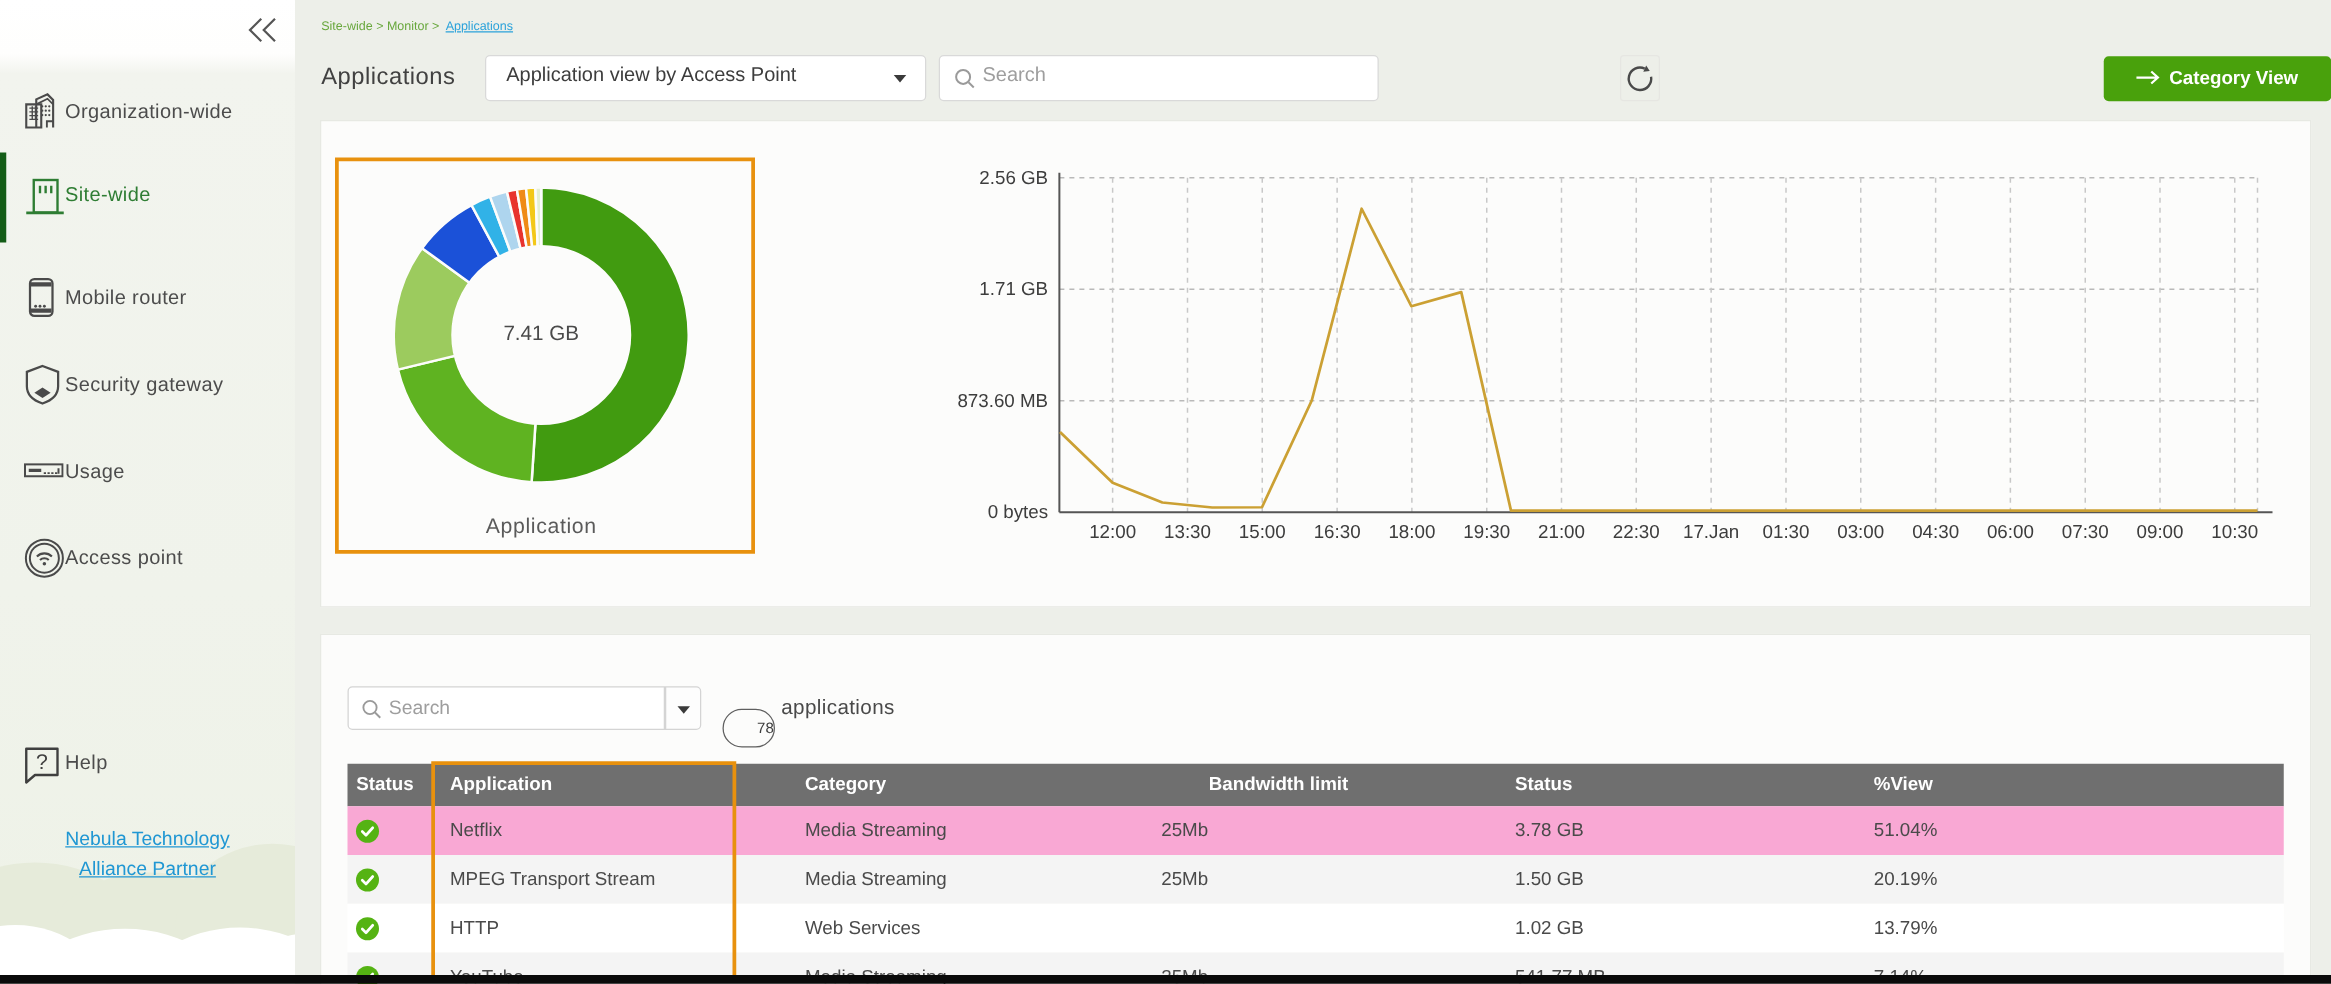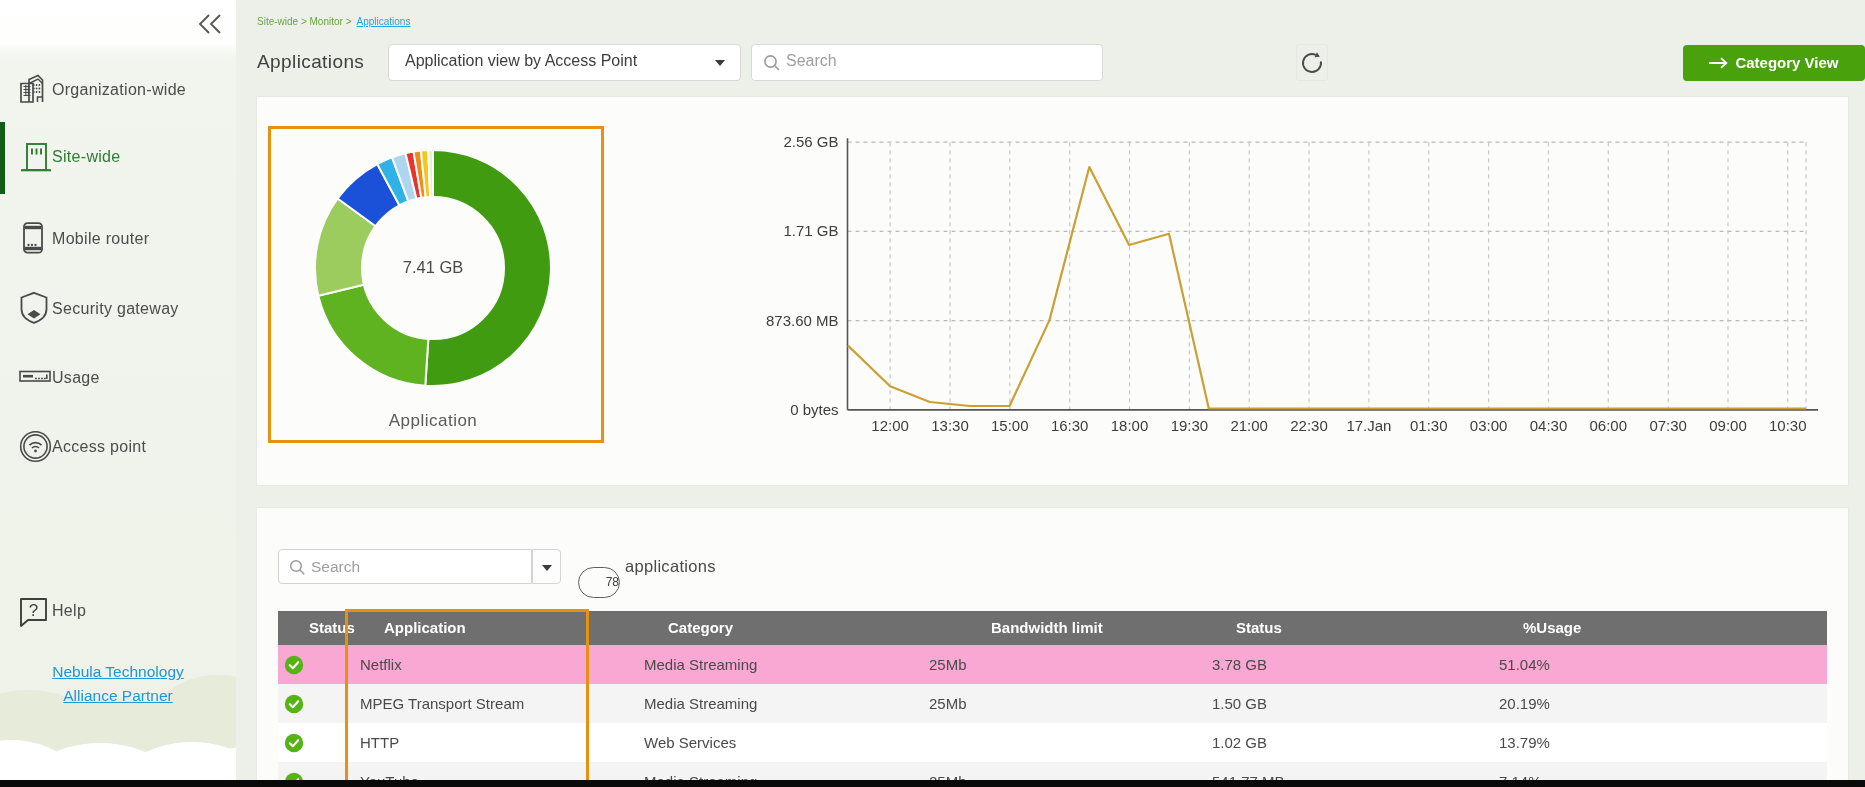--- a/index.html
+++ b/index.html
@@ -7,21 +7,21 @@
 #sidebar{position:absolute;left:0;top:0;width:236px;height:787px;background:linear-gradient(180deg,#ffffff 0%,#fefefd 5.5%,#f2f4ee 7.5%,#f0f3eb 60%,#eef2e7 100%);overflow:hidden;padding-left:24px;}
 .mi{position:absolute;left:52px;font-size:16px;color:#4c4c4c;letter-spacing:0.3px;}
 .micon{position:absolute;left:19px;}
 #activebar{position:absolute;left:0;top:122px;width:5px;height:72px;background:#135c17;}
 .navlink{color:#2097d3;text-decoration:underline;font-size:15.5px;}
 #content{position:absolute;left:236px;top:0;width:1629px;height:787px;}
 .card{position:absolute;background:#fcfcfb;border:1px solid #e7e9e3;}
 .ctrl{position:absolute;top:44px;height:37px;background:#fff;border:1px solid #d9d9d9;border-radius:4px;font-size:16px;color:#3d3d3d;}
 .caret{position:absolute;width:0;height:0;border-left:5.5px solid transparent;border-right:5.5px solid transparent;border-top:6.5px solid #3a3a3a;}
 .obox{position:absolute;border:3px solid #e8910e;}
-.hdrtxt{position:absolute;color:#fff;font-weight:bold;font-size:15px;margin-left:24px;}
+.hdrtxt{position:absolute;color:#fff;font-weight:bold;font-size:15px;}
 .celltxt{position:absolute;color:#4a4a4a;font-size:15px;}
 </style></head>
 <body>
 <div id="sidebar">
  <svg class="abs" style="left:197px;top:12px" width="26" height="24" viewBox="0 0 26 24">
   <path d="M12 3 L3 12 L12 21 M23 3 L14 12 L23 21" fill="none" stroke="#555" stroke-width="1.8"></path>
  </svg>
 
  <svg class="micon" style="top:74px" width="29" height="30" viewBox="0 0 29 30">
   <path d="M2 9.5 H14 V28 H2 Z" fill="none" stroke="#4a4a4a" stroke-width="1.7"></path>
@@ -207,21 +207,21 @@
         <div class="caret" style="left:9px;top:15px;border-left-width:5px;border-right-width:5px;border-top-width:6px;"></div>
       </div>
   <div class="abs" style="left:321px;top:59px;width:42px;height:31px;border:1.6px solid #5f5f5f;border-radius:16px;text-align:right;line-height:28px;font-size:12px;color:#3d3d3d;">78</div>
   <div class="abs" style="left:368px;top:49px;font-size:16.5px;color:#494949;letter-spacing:0.3px;">applications</div>
   <div class="abs" style="left:21px;top:103px;width:1549px;height:34px;background:#6f6f6f;">
    <div class="hdrtxt" style="left:7px;top:8px">Status</div>
    <div class="hdrtxt" style="left:82px;top:8px">Application</div>
    <div class="hdrtxt" style="left:366px;top:8px">Category</div>
    <div class="hdrtxt" style="left:689px;top:8px">Bandwidth limit</div>
    <div class="hdrtxt" style="left:934px;top:8px">Status</div>
-   <div class="hdrtxt" style="left:1221px;top:8px">%Usage</div>
+   <div class="hdrtxt" style="left:1221px;top:8px">%View</div>
   </div>
   <div class="abs" style="left:21px;top:137px;width:1549px;height:39px;background:#f9a8d4;">
    <svg class="abs" style="left:6px;top:10px" width="20" height="20" viewBox="0 0 20 20">
           <circle cx="10" cy="10" r="9.2" fill="#55b313"></circle>
           <path d="M5.8 10.2 L8.8 13.2 L14.2 7.2" fill="none" stroke="#fff" stroke-width="2.1" stroke-linecap="round" stroke-linejoin="round"></path>
         </svg>
    <div class="celltxt" style="left:82px;top:11px">Netflix</div>
    <div class="celltxt" style="left:366px;top:11px">Media Streaming</div>
    <div class="celltxt" style="left:651px;top:11px">25Mb</div>
    <div class="celltxt" style="left:934px;top:11px">3.78 GB</div>

